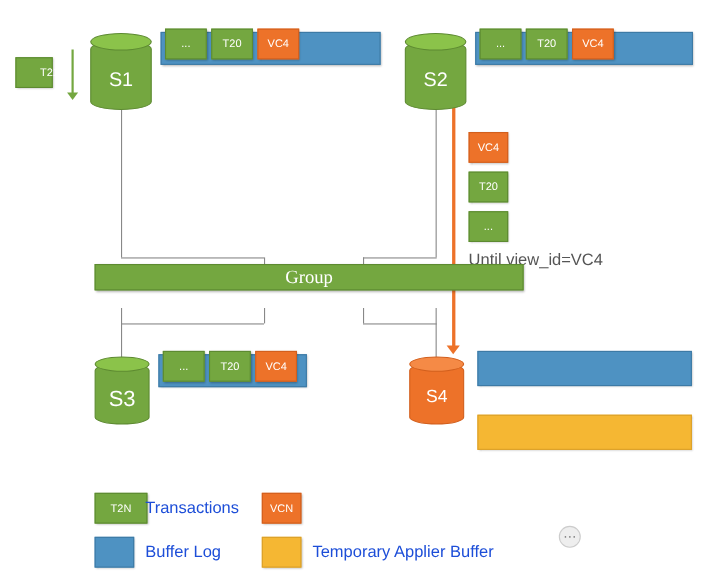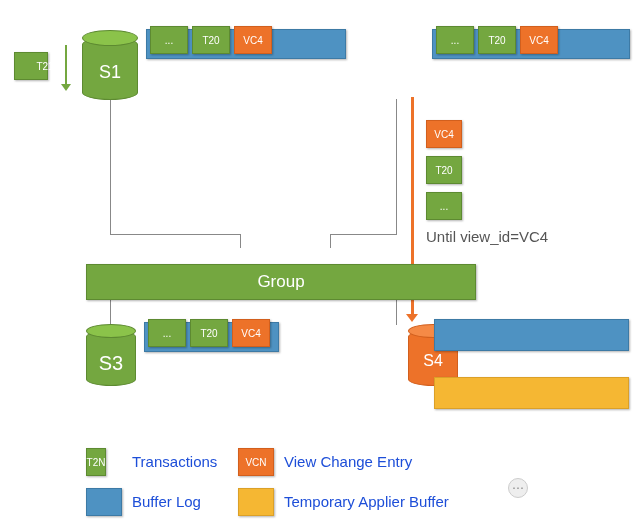--- a/index.html
+++ b/index.html
@@ -56,60 +56,64 @@
     <div class="cyl-body green" style="top:7px; height:63px;"></div>
     <div class="cyl-top" style="top:0; height:16px; background:#8bc34a; border:1px solid #5d8a31;"></div>
     <div class="cyl-label" style="top:32px;">S1</div>
   </div>
 
   <div class="node blue" style="left:146px; top:29px; width:200px; height:30px;"></div>
   <div class="node small-box green" style="left:150px; top:26px; width:38px; height:28px;">...</div>
   <div class="node small-box green" style="left:192px; top:26px; width:38px; height:28px;">T20</div>
   <div class="node small-box orange" style="left:234px; top:26px; width:38px; height:28px;">VC4</div>
 
+  <div class="cyl" style="left:368px; top:30px; width:56px; height:70px;">
+    <div class="cyl-body green" style="top:7px; height:63px;"></div>
+    <div class="cyl-top" style="top:0; height:16px; background:#8bc34a; border:1px solid #5d8a31;"></div>
+    <div class="cyl-label" style="top:32px;">S2</div>
+  </div>
 
   <div class="node blue" style="left:432px; top:29px; width:198px; height:30px;"></div>
   <div class="node small-box green" style="left:436px; top:26px; width:38px; height:28px;">...</div>
   <div class="node small-box green" style="left:478px; top:26px; width:38px; height:28px;">T20</div>
   <div class="node small-box orange" style="left:520px; top:26px; width:38px; height:28px;">VC4</div>
 
   <div class="node small-box orange" style="left:426px; top:120px; width:36px; height:28px;">VC4</div>
   <div class="node small-box green" style="left:426px; top:156px; width:36px; height:28px;">T20</div>
   <div class="node small-box green" style="left:426px; top:192px; width:36px; height:28px;">...</div>
 
   <div class="annotation" style="left:426px; top:228px;">Until view_id=VC4</div>
 
-  <div class="node grouprect" style="left:86px; top:264px; width:390px; height:36px;">Group</div>
+  <div class="node grouprect" style="left:86px; top:240px; width:390px; height:24px;font-family:Liberation Serif, serif;">Group</div>
 
   <div class="cyl" style="left:86px; top:324px; width:50px; height:62px;">
     <div class="cyl-body green" style="top:6px; height:56px;"></div>
     <div class="cyl-top" style="top:0; height:14px; background:#8bc34a; border:1px solid #5d8a31;"></div>
     <div class="cyl-label" style="top:28px; font-size:20px;">S3</div>
   </div>
 
   <div class="node blue" style="left:144px; top:322px; width:135px; height:30px;"></div>
   <div class="node small-box green" style="left:148px; top:319px; width:38px; height:28px;">...</div>
   <div class="node small-box green" style="left:190px; top:319px; width:38px; height:28px;">T20</div>
   <div class="node small-box orange" style="left:232px; top:319px; width:38px; height:28px;">VC4</div>
 
-  <div class="cyl" style="left:372px; top:324px; width:50px; height:72px;margin-left:36px;">
+  <div class="cyl" style="left:372px; top:324px; width:50px; height:72px;">
     <div class="cyl-body orange" style="top:6px; height:56px;"></div>
     <div class="cyl-top" style="top:0; height:14px; background:#f58a46; border:1px solid #d25f1d;"></div>
     <div class="cyl-label" style="top:28px; font-size:16px;">S4</div>
   </div>
 
   <div class="node blue" style="left:434px; top:319px; width:195px; height:32px;"></div>
 
   <div class="node yellow" style="left:434px; top:377px; width:195px; height:32px;"></div>
 
-  <div class="node small-box green" style="left:86px; top:448px; width:20px; height:28px;">T2N</div>
+  <div class="node small-box green" style="left:86px; top:448px; width:48px; height:28px;">T2N</div>
   <div class="legend-label" style="left:132px; top:453px;">Transactions</div>
 
   <div class="node small-box orange" style="left:238px; top:448px; width:36px; height:28px;">VCN</div>
-  <div class="legend-label" style="left:284px; top:453px;">View Change Entry</div>
 
   <div class="node blue" style="left:86px; top:488px; width:36px; height:28px;"></div>
   <div class="legend-label" style="left:132px; top:493px;">Buffer Log</div>
 
   <div class="node yellow" style="left:238px; top:488px; width:36px; height:28px;"></div>
   <div class="legend-label" style="left:284px; top:493px;">Temporary Applier Buffer</div>
 
   <div class="wm-icon" style="left:508px; top:478px;">⋯</div>
 
 </div>

